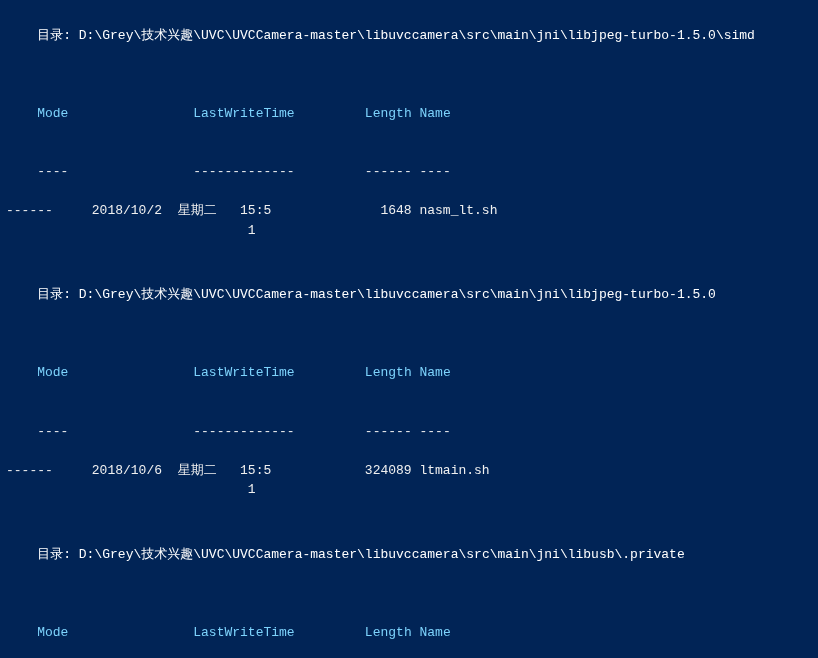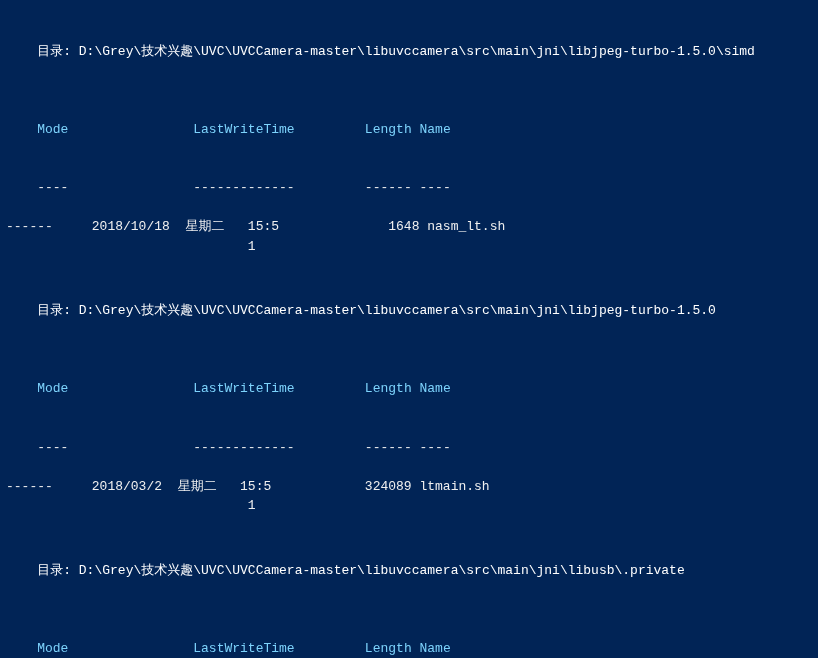--- a/index.html
+++ b/index.html
@@ -8,21 +8,21 @@
       height: 658px;
       background-color: #012456;
       color: #f0f0f0;
       font-family: Consolas, 'Courier New', monospace;
       font-size: 13px;
       overflow: hidden;
     }
     .terminal {
       width: 818px;
       height: 658px;
-      padding: 16px 6px;
+      padding: 0 6px;
       overflow: hidden;
     }
     .line {
       white-space: pre;
       line-height: 1.5;
     }
     .section-header {
       color: #ffffff;
       margin-top: 6px;
     }
@@ -47,36 +47,36 @@
   <div class="line section-header">
     <span>目录: D:\Grey\技术兴趣\UVC\UVCCamera-master\libuvccamera\src\main\jni\libjpeg-turbo-1.5.0\simd</span>
   </div>
   <div class="empty-line"></div>
   <div class="line col-headers">
     <span>Mode                LastWriteTime         Length Name</span>
   </div>
   <div class="line separator">
     <span>----                -------------         ------ ----</span>
   </div>
-  <div class="line data-row">------     2018/10/18  星期二   15:5              1648 nasm_lt.sh</div>
+  <div class="line data-row">------     2018/10/2  星期二   15:5              1648 nasm_lt.sh</div>
   <div class="line data-row">                               1</div>
 
   <div class="empty-line"></div>
 
   <div class="line section-header">
     <span>目录: D:\Grey\技术兴趣\UVC\UVCCamera-master\libuvccamera\src\main\jni\libjpeg-turbo-1.5.0</span>
   </div>
   <div class="empty-line"></div>
   <div class="line col-headers">
     <span>Mode                LastWriteTime         Length Name</span>
   </div>
   <div class="line separator">
     <span>----                -------------         ------ ----</span>
   </div>
-  <div class="line data-row">------     2018/03/2  星期二   15:5            324089 ltmain.sh</div>
+  <div class="line data-row">------     2018/10/6  星期二   15:5            324089 ltmain.sh</div>
   <div class="line data-row">                               1</div>
 
   <div class="empty-line"></div>
 
   <div class="line section-header">
     <span>目录: D:\Grey\技术兴趣\UVC\UVCCamera-master\libuvccamera\src\main\jni\libusb\.private</span>
   </div>
   <div class="empty-line"></div>
   <div class="line col-headers">
     <span>Mode                LastWriteTime         Length Name</span>

